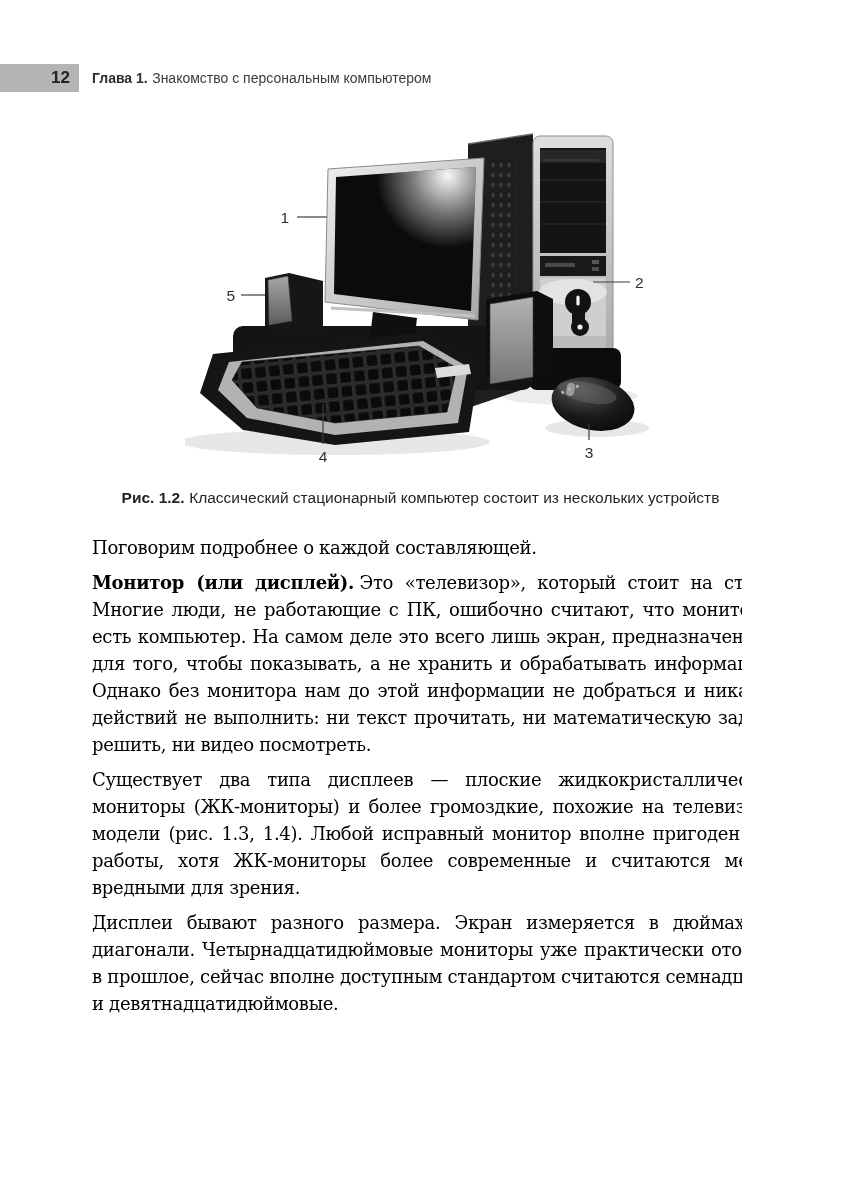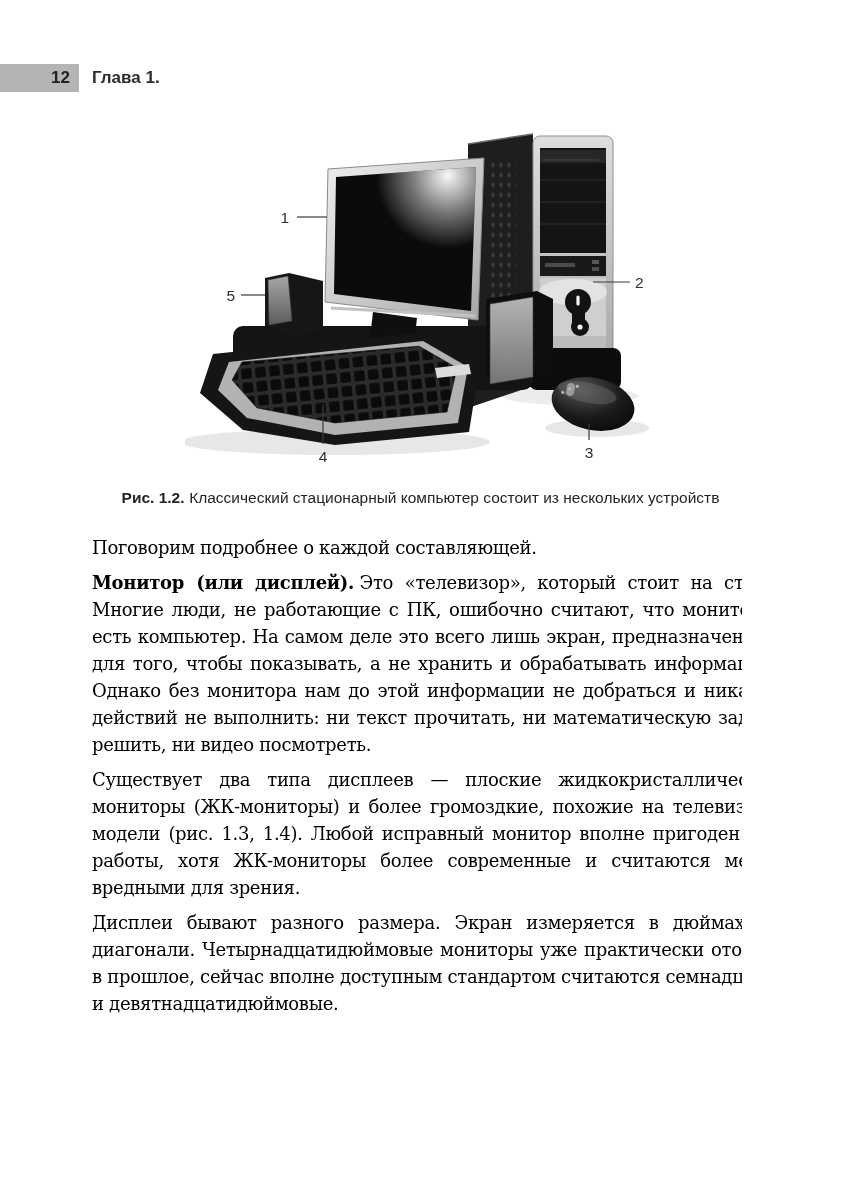--- a/index.html
+++ b/index.html
@@ -3,21 +3,21 @@
 <meta charset="utf-8">
 <style>
   html,body{margin:0;padding:0;background:#ffffff;}
   .page{position:relative;width:742px;height:1200px;background:#ffffff;overflow:hidden;
         font-family:"Liberation Sans",sans-serif;}
   
   .pagenum-box{position:absolute;left:0;top:64px;width:79px;height:28px;background:#b4b4b4;
         display:flex;align-items:center;justify-content:flex-end;padding-right:9px;box-sizing:border-box;}
   .pagenum{font-size:17px;font-weight:bold;color:#222222;}
   .chapter{position:absolute;left:92px;top:64px;height:28px;display:flex;align-items:center;
-        font-size:17px;color:#3b3b3b;white-space:nowrap;}
+        font-size:14px;color:#3b3b3b;white-space:nowrap;}
   .chapter .lbl{font-weight:bold;margin-right:.32em;color:#2d2d2d;}
   
   .figure-svg{position:absolute;left:185px;top:120px;}
   svg text.co{font-family:"Liberation Sans",sans-serif;font-size:15.5px;fill:#2f2f2f;}
   .callout-line{stroke:#3c3c3c;stroke-width:1.2;}
   .caption{position:absolute;left:60px;top:489px;width:721px;text-align:center;
         font-size:15.5px;color:#242424;}
   .caption .lbl{font-weight:bold;margin-right:.3em;}
   
   .bodytext{position:absolute;left:92px;top:534px;width:689px;
@@ -29,20 +29,21 @@
 </head>
 <body>
 
 <div class="page">
 
   <div class="pagenum-box">
     <span class="pagenum">12</span>
   </div>
   <div class="chapter">
     <span class="lbl">Глава 1.</span>
+    <span>Знакомство с персональным компьютером</span>
   </div>
 
   <svg class="figure-svg" width="490" height="370" viewBox="0 0 490 370">
     <defs>
       <linearGradient id="gBezel" x1="0" y1="0" x2="1" y2="1">
         <stop offset="0" stop-color="#efefef"></stop>
           <stop offset="1" stop-color="#a7a7a7"></stop>
       </linearGradient>
       <radialGradient id="gGlare" cx="0.8" cy="0.06" r="0.72">
         <stop offset="0" stop-color="#ffffff" stop-opacity="0.97"></stop>

